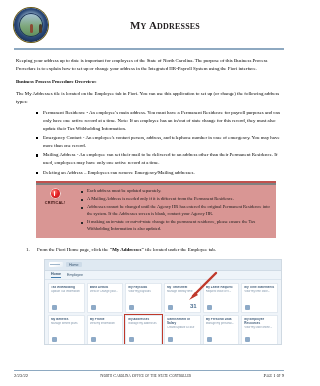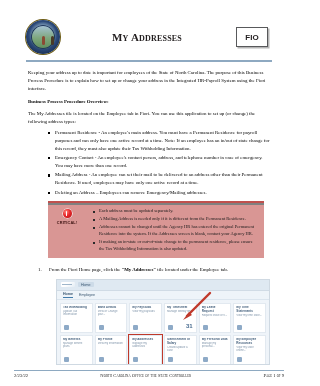--- a/index.html
+++ b/index.html
@@ -13,21 +13,21 @@
     font-family: "Liberation Serif", serif;
     overflow: hidden;
     position: relative;
   }
 
   .page {
     width: 298px;
     height: 386px;
     position: relative;
     box-sizing: border-box;
-    padding: 12px;
+    padding: 0;
     background: #fff;
   }
 
   
   .header {
     display: flex;
     align-items: center;
     padding: 6px 14px 0 14px;
     height: 44px;
     box-sizing: border-box;
@@ -388,21 +388,20 @@
   <div class="header">
     <div class="seal">
       <div class="inner">
         <div class="fig-a"></div>
         <div class="fig-b"></div>
       </div>
     </div>
     <div class="title-wrap">
       <div class="doc-title">My Addresses</div>
     </div>
-    <div class="badge">FIO</div>
   </div>
   <div class="rule"></div>
 
   <div class="body">
     <p class="para">Keeping your address up to date is important for employees of the State of North Carolina. The purpose of this Business Process Procedure is to explain how to set up or change your address in the Integrated HR-Payroll System using the Fiori interface.</p>
     <p class="lead">Business Process Procedure Overview:</p>
     <p class="tight">The My Addresses tile is located on the Employee tab in Fiori. You can use this application to set up (or change) the following address types:</p>
     <ul class="bullets">
       <li>Permanent Residence - An employee's main address. You must have a Permanent Residence for payroll purposes and can only have one active record at a time. Note: If an employee has an in/out of state change for this record, they must also update their Tax Withholding Information.</li>
       <li>Emergency Contact - An employee's contact person, address, and telephone number in case of emergency. You may have more than one record.</li>

